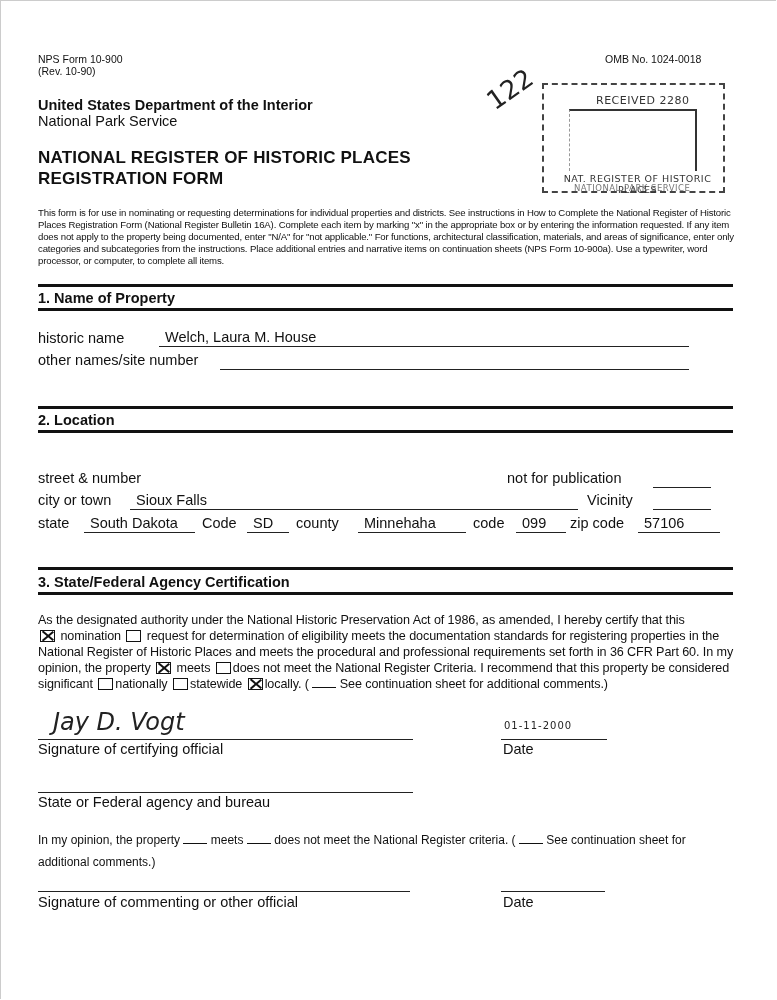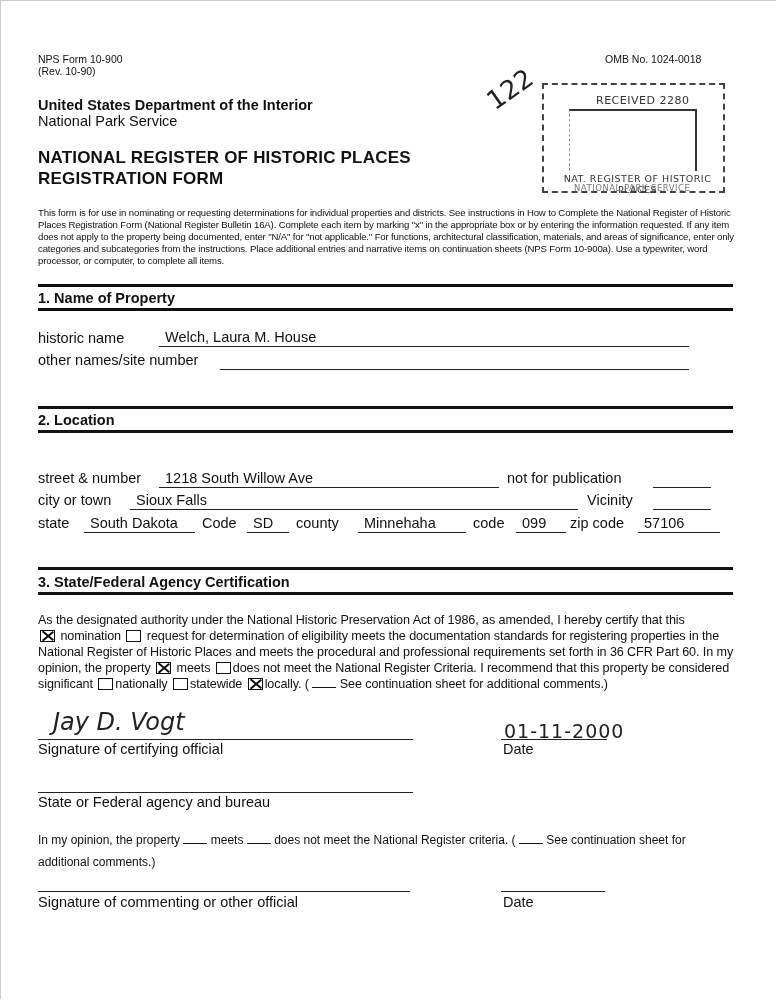--- a/index.html
+++ b/index.html
@@ -72,21 +72,20 @@
   <div class="field" style="left:158px; top:328px; width:530px;">Welch, Laura M. House</div>
 
   <div class="abs lbl" style="left:37px; top:351px;">other names/site number</div>
   <div class="field" style="left:219px; top:351px; width:469px;"></div>
 
   <div class="rule" style="top:405px;"></div>
   <div class="abs section" style="left:37px; top:411px;">2. Location</div>
   <div class="rule" style="top:429px;"></div>
 
   <div class="abs lbl" style="left:37px; top:469px;">street &amp; number</div>
-  <div class="field" style="left:158px; top:469px; width:340px;">1218 South Willow Ave</div>
   <div class="abs lbl" style="left:506px; top:469px;">not for publication</div>
   <div class="field" style="left:652px; top:469px; width:58px;"></div>
 
   <div class="abs lbl" style="left:37px; top:491px;">city or town</div>
   <div class="field" style="left:129px; top:491px; width:448px;">Sioux Falls</div>
   <div class="abs lbl" style="left:586px; top:491px;">Vicinity</div>
   <div class="field" style="left:652px; top:491px; width:58px;"></div>
 
   <div class="abs lbl" style="left:37px; top:514px;">state</div>
   <div class="field" style="left:83px; top:514px; width:111px;">South Dakota</div>
@@ -116,21 +115,21 @@
     <span class="cb"></span><span>statewide</span>
     <span class="cb checked"></span><span>locally.  (</span>
     <span class="blank"></span>
     <span>See continuation sheet for additional comments.)</span>
   </div>
 
   <div class="abs hand" style="left:52px; top:707px; font-size:24px; font-style:italic;">Jay D. Vogt</div>
   <div class="sigline" style="left:37px; top:737px; width:375px;"></div>
   <div class="abs lbl" style="left:37px; top:740px;">Signature of certifying official</div>
 
-  <div class="abs hand" style="left:503px; top:719px; font-size:19px; letter-spacing:1px;">01-11-2000</div>
+  <div class="abs hand" style="left:503px; top:719px; font-size:10px; letter-spacing:1px;">01-11-2000</div>
   <div class="sigline" style="left:500px; top:737px; width:106px;"></div>
   <div class="abs lbl" style="left:502px; top:740px;">Date</div>
 
   <div class="sigline" style="left:37px; top:790px; width:375px;"></div>
   <div class="abs lbl" style="left:37px; top:793px;">State or Federal agency and bureau</div>
 
   <div class="opinion">
     <span>In my opinion, the property</span>
     <span class="blank"></span>
     <span>meets</span>

